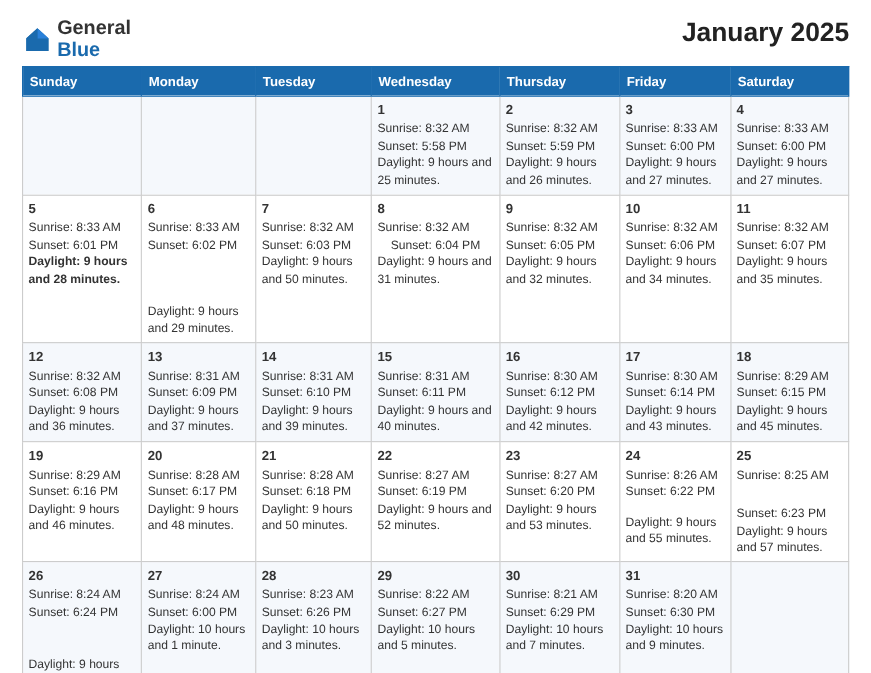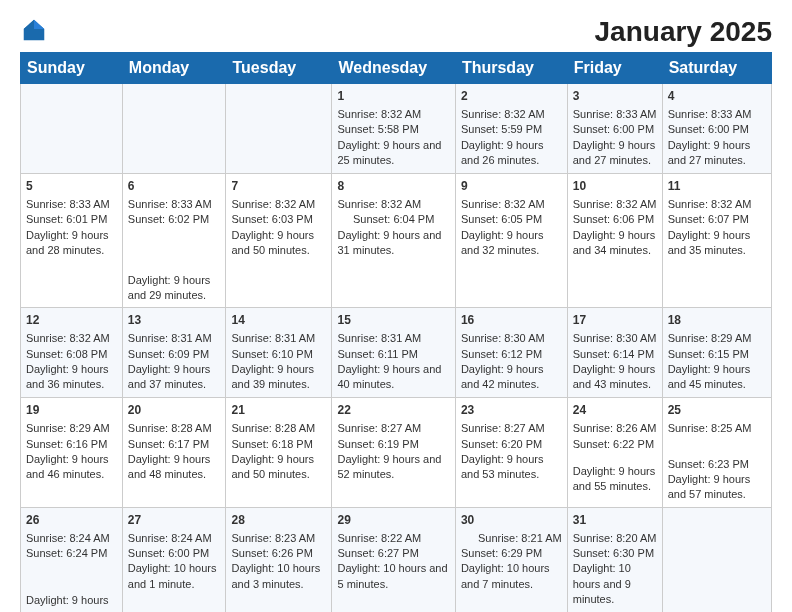--- a/index.html
+++ b/index.html
@@ -32,21 +32,21 @@
     .logo-general { color: #333; }
     .logo-blue { color: #1a6aad; }
     .logo-icon {
       width: 28px;
       height: 28px;
     }
     .title-block {
       text-align: right;
     }
     .month-title {
-      font-size: 28px;
+      font-size: 24px;
       font-weight: bold;
       color: #222;
     }
     .subtitle {
       font-size: 14px;
       color: #444;
       text-align: center;
       margin-bottom: 8px;
     }
     table {
@@ -55,21 +55,21 @@
       font-size: 11px;
     }
     thead tr {
       background-color: #1a6aad;
       color: white;
     }
     thead th {
       padding: 6px 6px;
       text-align: left;
       font-weight: bold;
-      font-size: 16px;
+      font-size: 12px;
       border: 1px solid #1a6aad;
     }
     tbody tr {
       vertical-align: top;
     }
     tbody td {
       border: 1px solid #ccc;
       padding: 4px 5px;
       min-height: 80px;
       height: 90px;
@@ -96,20 +96,24 @@
 <body>
 
 <div class="page">
   <div class="header-top">
     <div class="logo">
       <svg class="logo-icon" viewBox="0 0 30 30" xmlns="http://www.w3.org/2000/svg">
         <polygon points="15,4 26,14 26,26 4,26 4,14" fill="#1a6aad"></polygon>
         <polygon points="15,4 26,14 15,14" fill="#2980d9"></polygon>
         <polygon points="15,4 4,14 15,14" fill="#1a6aad"></polygon>
       </svg>
+      <div class="logo-text">
+        <span class="logo-general">General</span><br>
+        <span class="logo-blue">Blue</span>
+      </div>
     </div>
     <div class="title-block">
       <div class="month-title">January 2025</div>
     </div>
   </div>
 
   <table>
     <thead>
       <tr>
         <th>Sunday</th>
@@ -149,21 +153,21 @@
             <span style="display: block;">Sunrise: 8:33 AM</span>
             <span style="display: block;">Sunset: 6:00 PM</span>
             <span style="display: block;">Daylight: 9 hours and 27 minutes.</span>
           </td>
         </tr>
         <tr>
           <td>
             <span class="day-num">5</span>
             <span style="display: block;">Sunrise: 8:33 AM</span>
             <span style="display: block;">Sunset: 6:01 PM</span>
-            <span style="display: block;">Daylight: 9 hours and 28 minutes.</span>
+            <span style="display: block; font-weight: bold;">Daylight: 9 hours and 28 minutes.</span>
           </td>
           <td>
             <span class="day-num">6</span>
             <span style="display: block;">Sunrise: 8:33 AM</span>
             <span style="display: block;">Sunset: 6:02 PM</span>
             <span style="display: block; margin-top: 45px;">Daylight: 9 hours and 29 minutes.</span>
           </td>
           <td>
             <span class="day-num">7</span>
             <span style="display: block;">Sunrise: 8:32 AM</span>
@@ -303,21 +307,21 @@
             <span style="display: block;">Daylight: 10 hours and 3 minutes.</span>
           </td>
           <td>
             <span class="day-num">29</span>
             <span style="display: block;">Sunrise: 8:22 AM</span>
             <span style="display: block;">Sunset: 6:27 PM</span>
             <span style="display: block;">Daylight: 10 hours and 5 minutes.</span>
           </td>
           <td>
             <span class="day-num">30</span>
-            <span style="display: block; text-align: right;">Sunrise: 8:21 AM</span>
+            <span style="display: block;">Sunrise: 8:21 AM</span>
             <span style="display: block;">Sunset: 6:29 PM</span>
             <span style="display: block;">Daylight: 10 hours and 7 minutes.</span>
           </td>
           <td>
             <span class="day-num">31</span>
             <span style="display: block;">Sunrise: 8:20 AM</span>
             <span style="display: block;">Sunset: 6:30 PM</span>
             <span style="display: block;">Daylight: 10 hours and 9 minutes.</span>
           </td>
           <td class="empty"></td>

